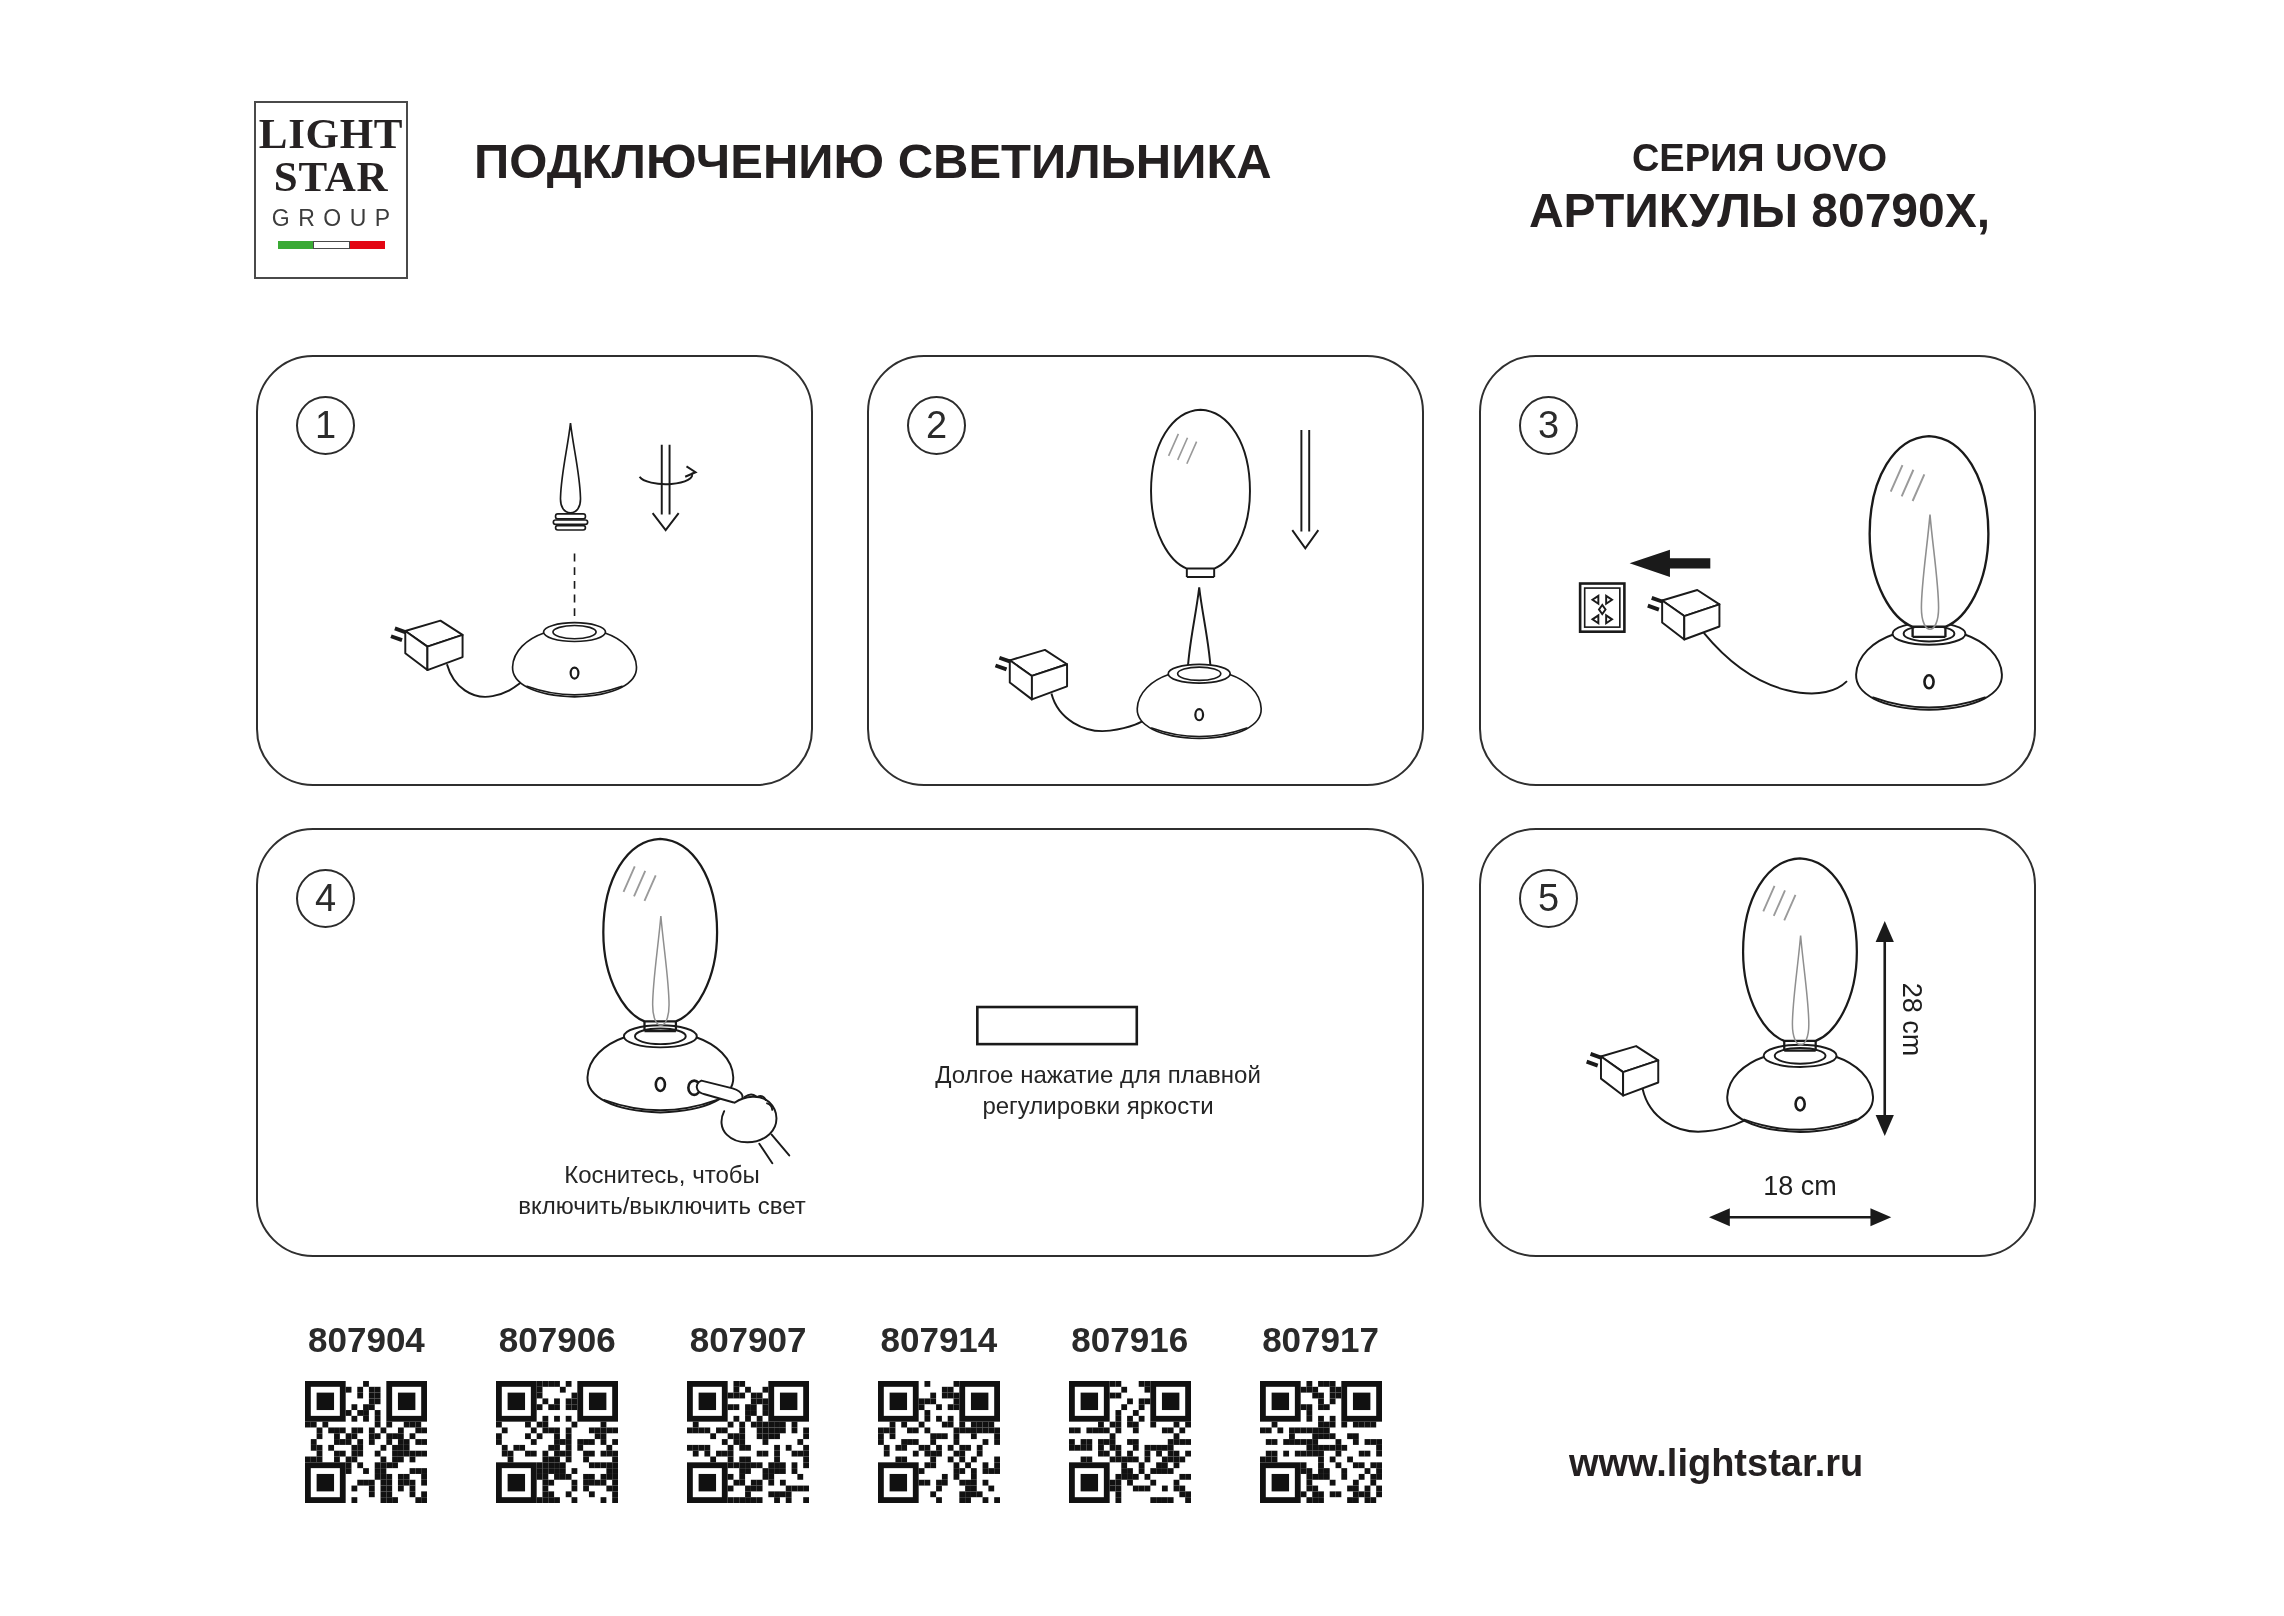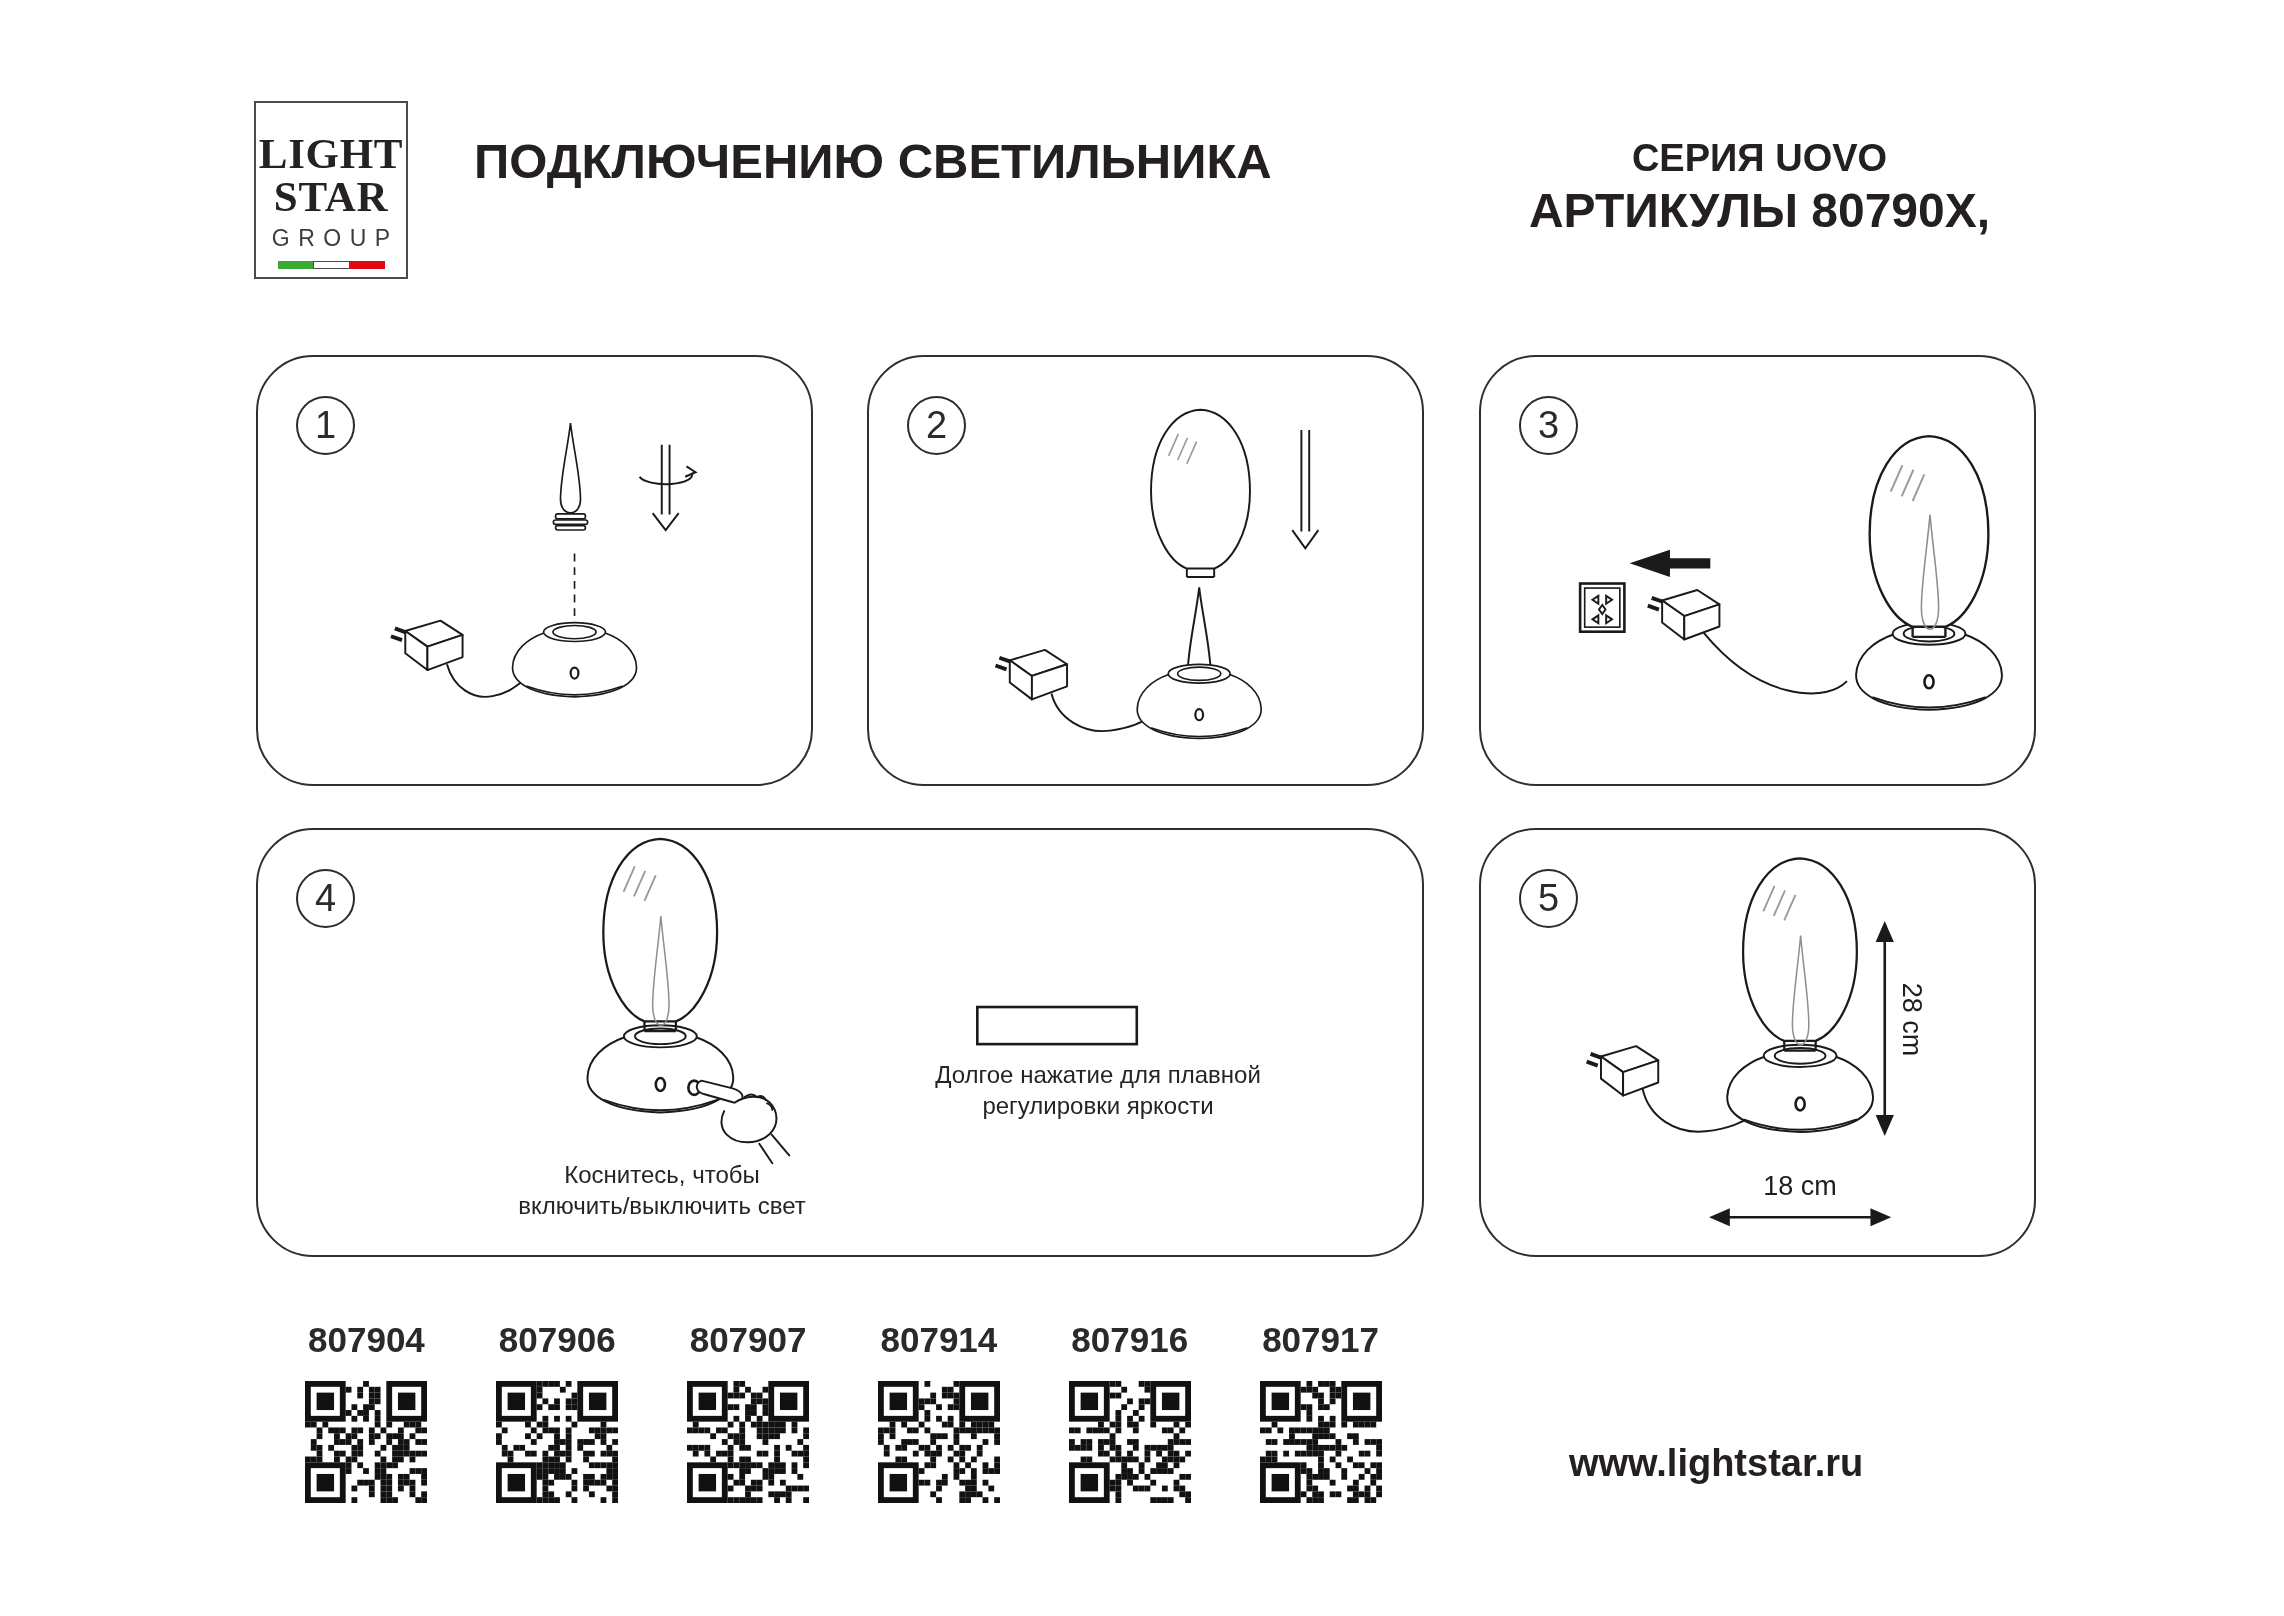--- a/index.html
+++ b/index.html
@@ -5,21 +5,21 @@
   html,body{margin:0;padding:0;background:#ffffff;}
   .page{position:relative;width:2284px;height:1616px;background:#ffffff;overflow:hidden;
         font-family:"Liberation Sans",sans-serif;color:#231f20;}
   .abs{position:absolute;}
 
   
   .logo-box{left:254px;top:101px;width:150px;height:174px;border:2px solid #4a4a4a;
             background:#fff;text-align:center;}
   .logo-word{font-family:"Liberation Serif",serif;font-weight:bold;font-size:43px;line-height:43px;
              letter-spacing:0.7px;color:#262223;}
-  .logo-word.first{margin-top:29px;}
+  .logo-word.first{margin-top:9px;}
   .logo-group{font-size:23px;font-weight:400;letter-spacing:8.5px;margin-right:-8.5px;
               color:#3c3c3c;margin-top:6.5px;}
   .flag{width:107px;height:8.5px;margin:9px auto 0 auto;display:flex;}
   .flag>div{flex:1;}
   .flag .white{border:1.3px solid #4a4a4a;box-sizing:border-box;}
 
   
   .title{left:474px;top:130px;width:846px;font-size:49px;line-height:63px;font-weight:bold;color:#242021;}
   .series-block{left:1499px;top:135px;width:521px;text-align:center;color:#242021;}
   .series-line{font-size:38px;font-weight:bold;line-height:47px;}

